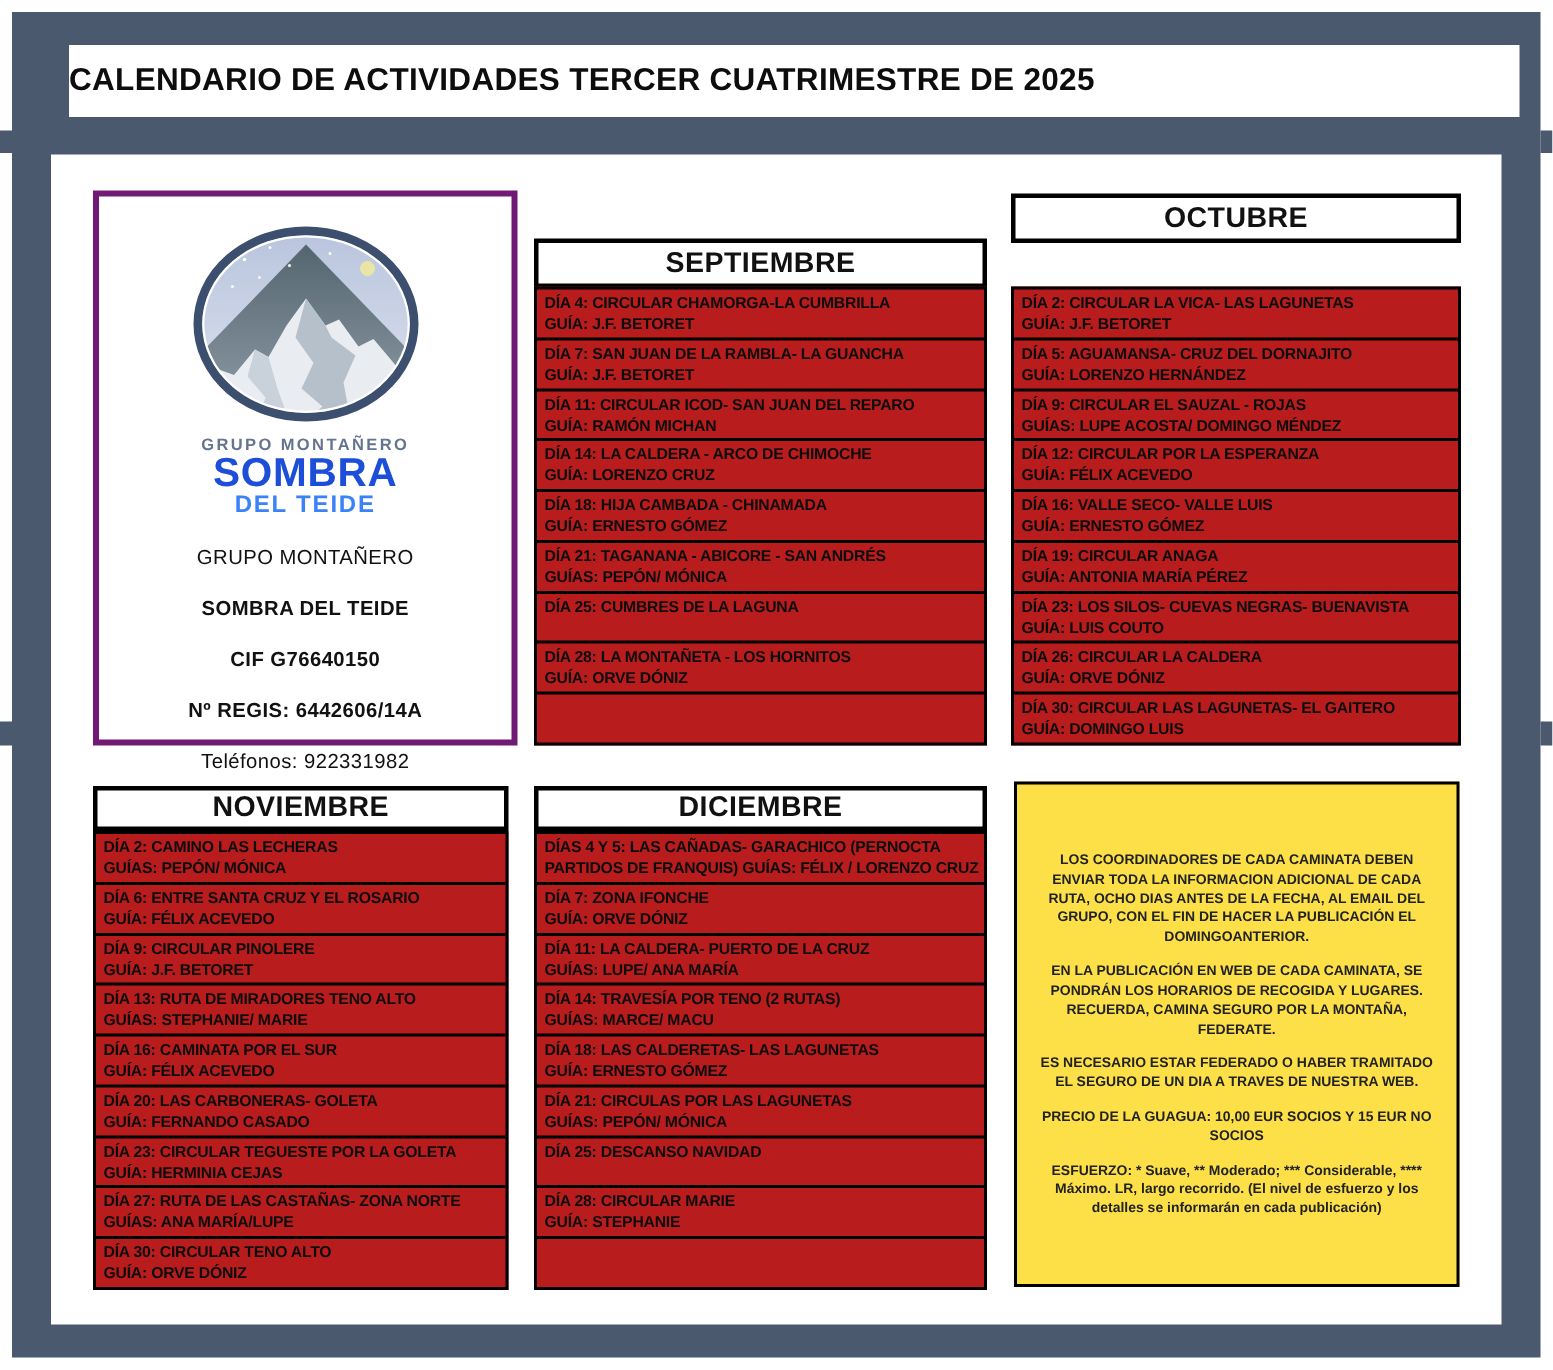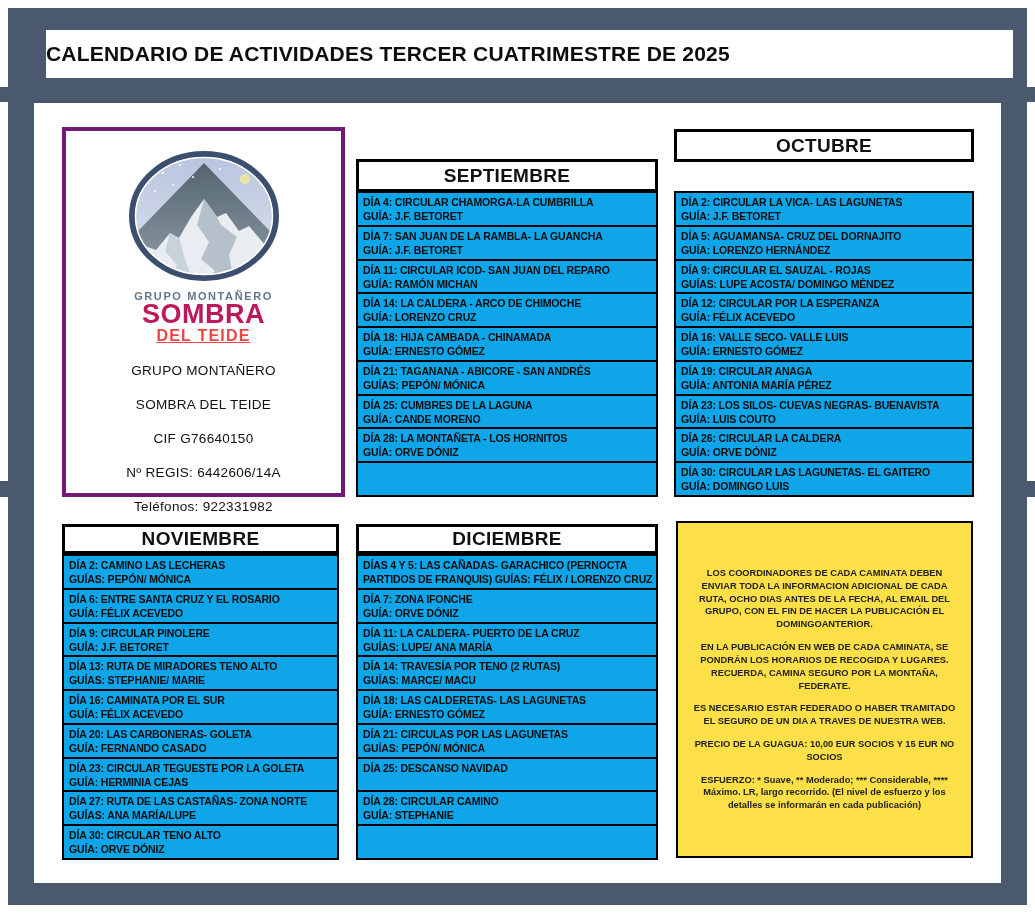--- a/index.html
+++ b/index.html
@@ -17,39 +17,39 @@
   .page-title{font-size:21px;font-weight:bold;letter-spacing:.2px;color:#0d0d0d;}
   .main{position:absolute;left:34px;top:103px;width:967px;height:780px;background:#ffffff;}
 
   
   .logo-box{
     position:absolute;left:28px;top:24px;width:283px;height:370px;
     border:4px solid #701a75;background:#fff;text-align:center;box-sizing:border-box;
   }
   .logo-art{margin-top:16px;}
   .logo-sub{font-size:11px;font-weight:bold;letter-spacing:1.6px;color:#64748e;margin-top:1px;}
-  .logo-main{font-size:27px;font-weight:bold;letter-spacing:.5px;color:#be185d;line-height:25px;}
-  .logo-main2{font-size:16px;font-weight:bold;letter-spacing:1.2px;color:#ef4444;line-height:17px;text-decoration:underline;}
+  .logo-main{font-size:27px;font-weight:bold;letter-spacing:.5px;color:#1d4ed8;line-height:25px;}
+  .logo-main2{font-size:16px;font-weight:bold;letter-spacing:1.2px;color:#3b82f6;line-height:17px;}
   .org-line{font-size:13.5px;margin-top:19px;letter-spacing:.3px;}
-  .org-line.bold{font-weight:normal;}
+  .org-line.bold{font-weight:bold;}
 
   
   .month-header{
     position:absolute;border:3px solid #000;background:#fff;box-sizing:border-box;
     display:flex;align-items:center;justify-content:center;
     font-size:19px;font-weight:bold;letter-spacing:.3px;
   }
   .hdr-sep{left:322px;top:26px;width:302px;height:33px;margin-top:30px;}
   .hdr-oct{left:640px;top:26px;width:300px;height:33px;}
   .hdr-nov{left:28px;top:421px;width:277px;height:30px;}
   .hdr-dec{left:322px;top:421px;width:302px;height:30px;}
 
   
   .table{
-    position:absolute;border:2px solid #000;background:#0ea5e9;box-sizing:border-box;
+    position:absolute;border:2px solid #000;background:#b91c1c;box-sizing:border-box;
     display:flex;flex-direction:column;
   }
   .tbl-sep{left:322px;top:88px;width:302px;height:306px;}
   .tbl-oct{left:640px;top:88px;width:300px;height:306px;}
   .tbl-nov{left:28px;top:451px;width:277px;height:306px;}
   .tbl-dec{left:322px;top:451px;width:302px;height:306px;}
   .cell{flex:1;border-bottom:2px solid #000;padding:2px 3px 0 5px;overflow:hidden;}
   .cell:last-child{border-bottom:none;border-radius:11px;}
   .cell div{
     font-size:10.5px;font-weight:bold;line-height:14px;letter-spacing:-.15px;
@@ -153,21 +153,20 @@
       <div class="cell">
         <div>DÍA 18: HIJA CAMBADA - CHINAMADA</div>
         <div>GUÍA: ERNESTO GÓMEZ</div>
       </div>
       <div class="cell">
         <div>DÍA 21: TAGANANA - ABICORE - SAN ANDRÉS</div>
         <div>GUÍAS: PEPÓN/ MÓNICA</div>
       </div>
       <div class="cell">
         <div>DÍA 25: CUMBRES DE LA LAGUNA</div>
-        <div>GUÍA: CANDE MORENO</div>
       </div>
       <div class="cell">
         <div>DÍA 28: LA MONTAÑETA - LOS HORNITOS</div>
         <div>GUÍA: ORVE DÓNIZ</div>
       </div>
       <div class="cell">
         <div></div>
         <div></div>
       </div>
     </div>
@@ -270,21 +269,21 @@
       </div>
       <div class="cell">
         <div>DÍA 21: CIRCULAS POR LAS LAGUNETAS</div>
         <div>GUÍAS: PEPÓN/ MÓNICA</div>
       </div>
       <div class="cell">
         <div>DÍA 25: DESCANSO NAVIDAD</div>
         <div></div>
       </div>
       <div class="cell">
-        <div>DÍA 28: CIRCULAR CAMINO</div>
+        <div>DÍA 28: CIRCULAR MARIE</div>
         <div>GUÍA: STEPHANIE</div>
       </div>
       <div class="cell">
         <div></div>
         <div></div>
       </div>
     </div>
 
   <div class="notice-box">
       <p>LOS COORDINADORES DE CADA CAMINATA DEBEN ENVIAR TODA LA INFORMACION ADICIONAL DE CADA RUTA, OCHO DIAS ANTES DE LA FECHA, AL EMAIL DEL GRUPO, CON EL FIN DE HACER LA PUBLICACIÓN EL DOMINGOANTERIOR.</p>

